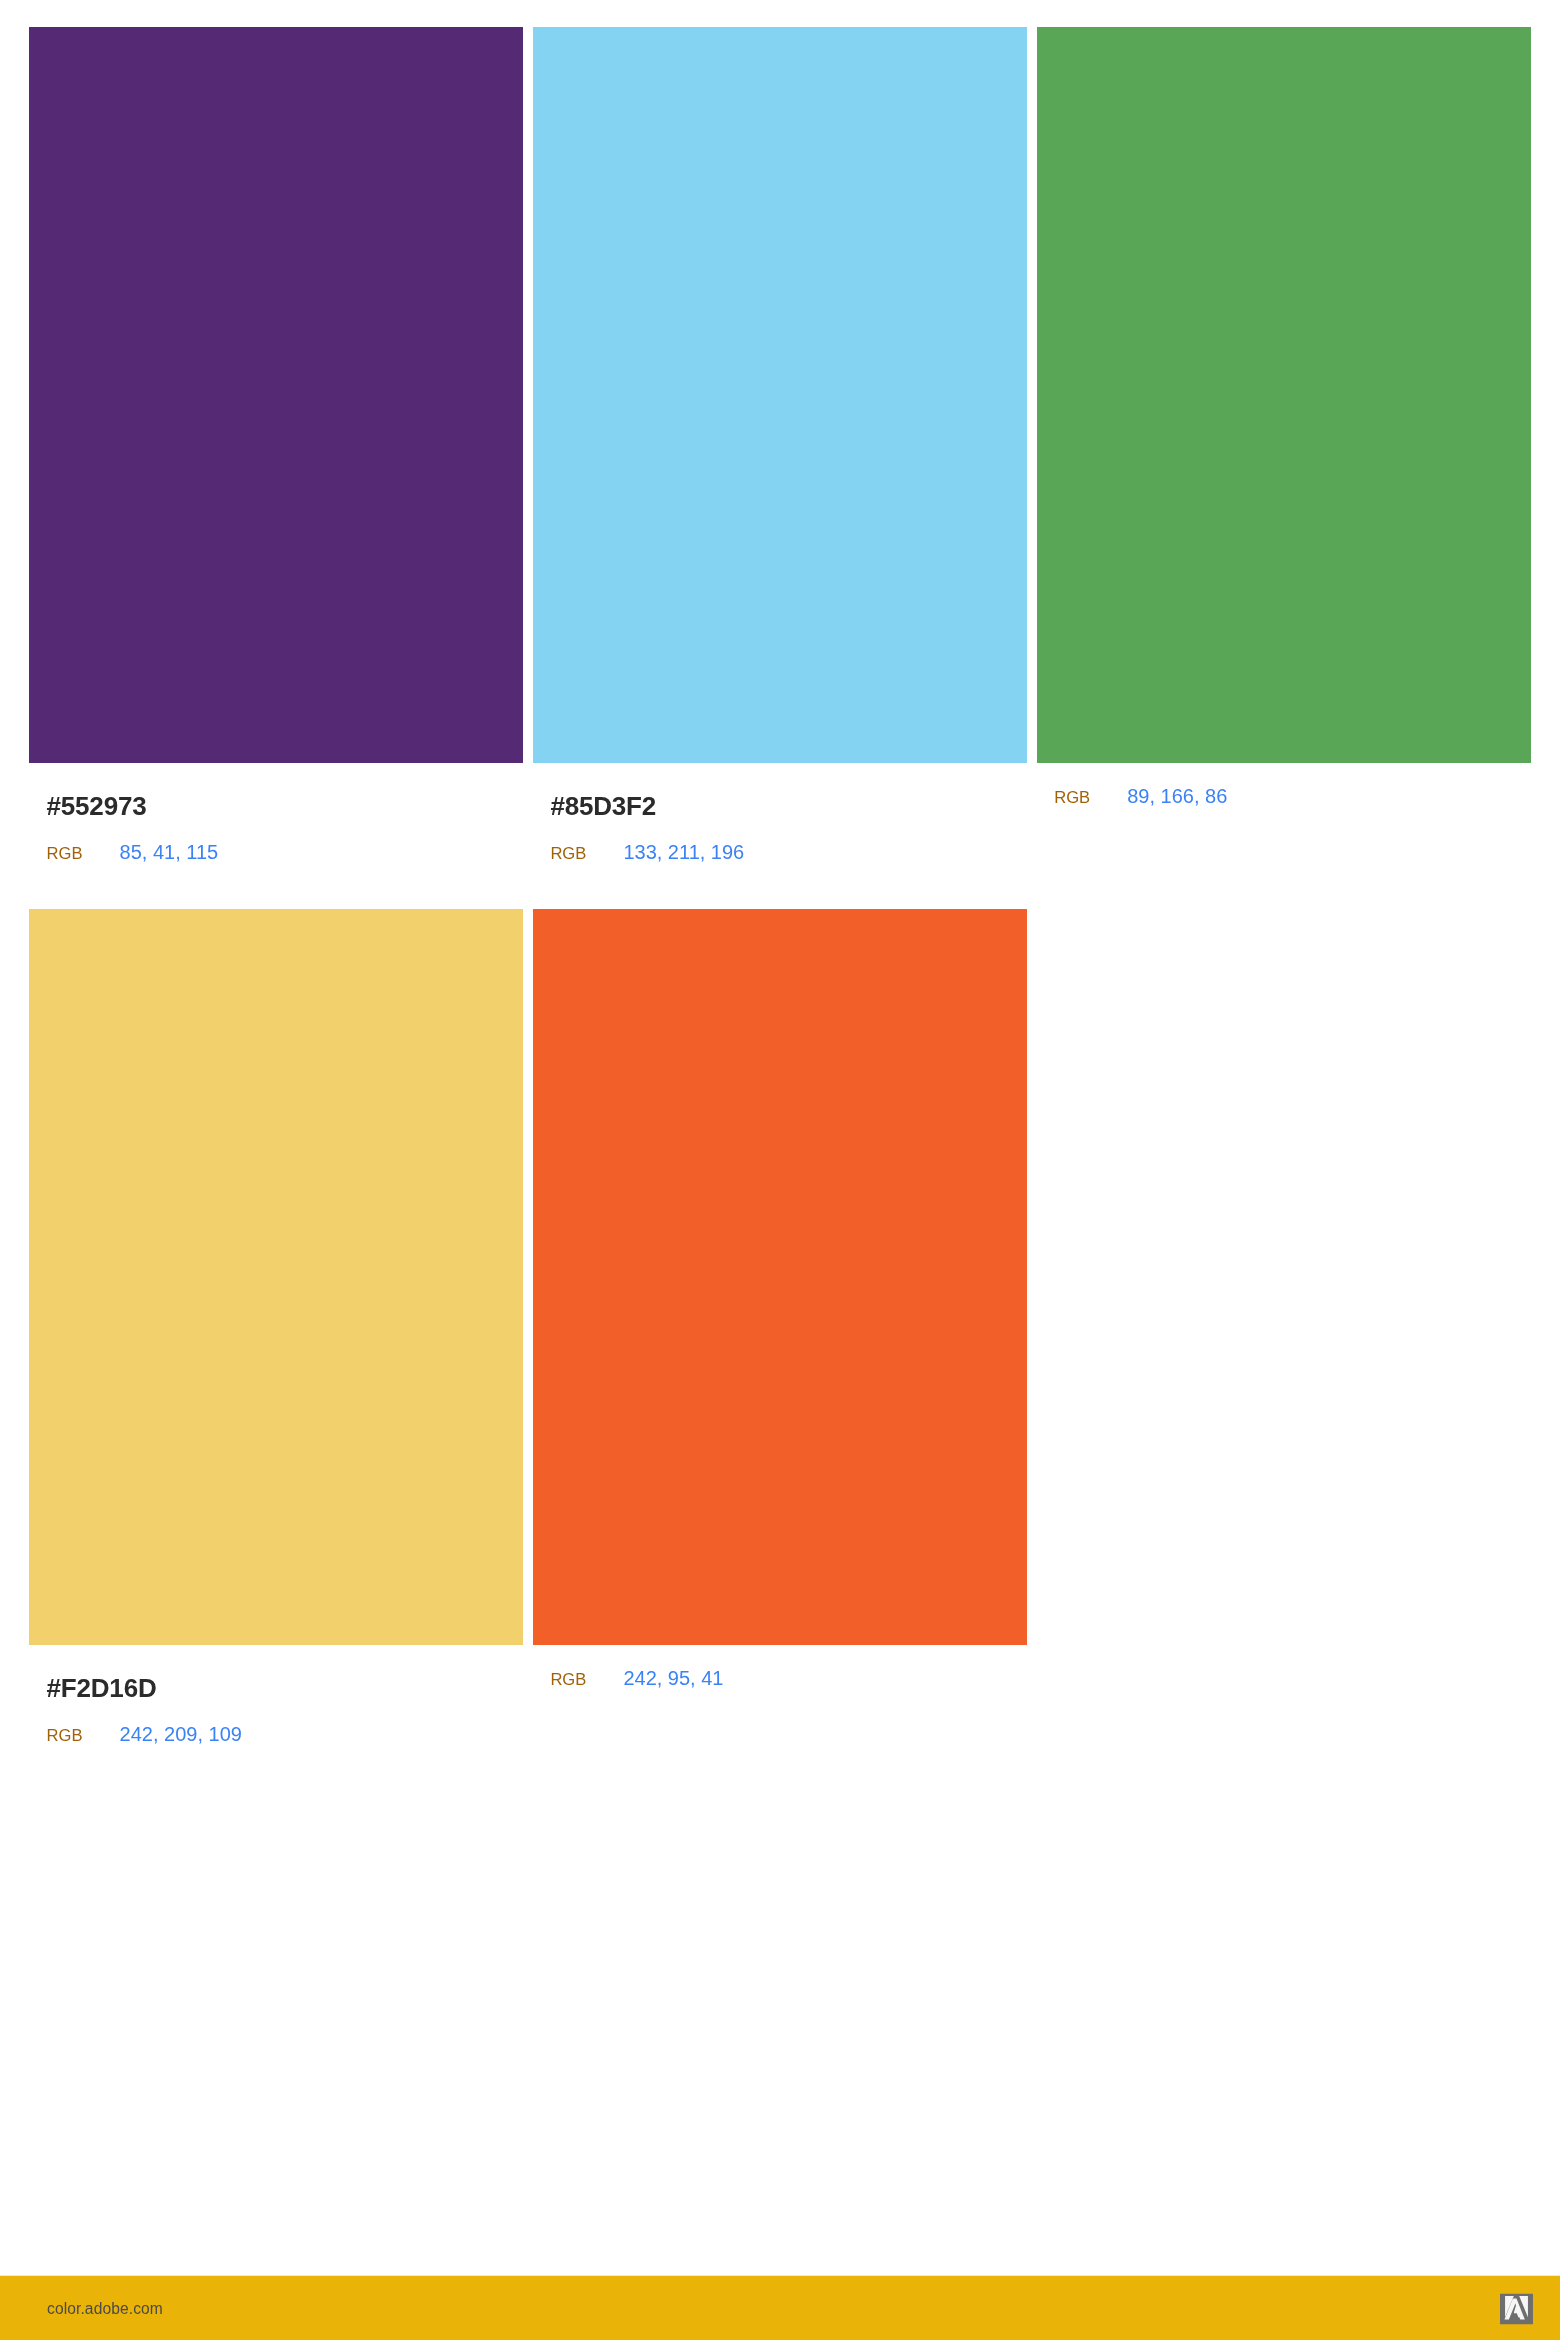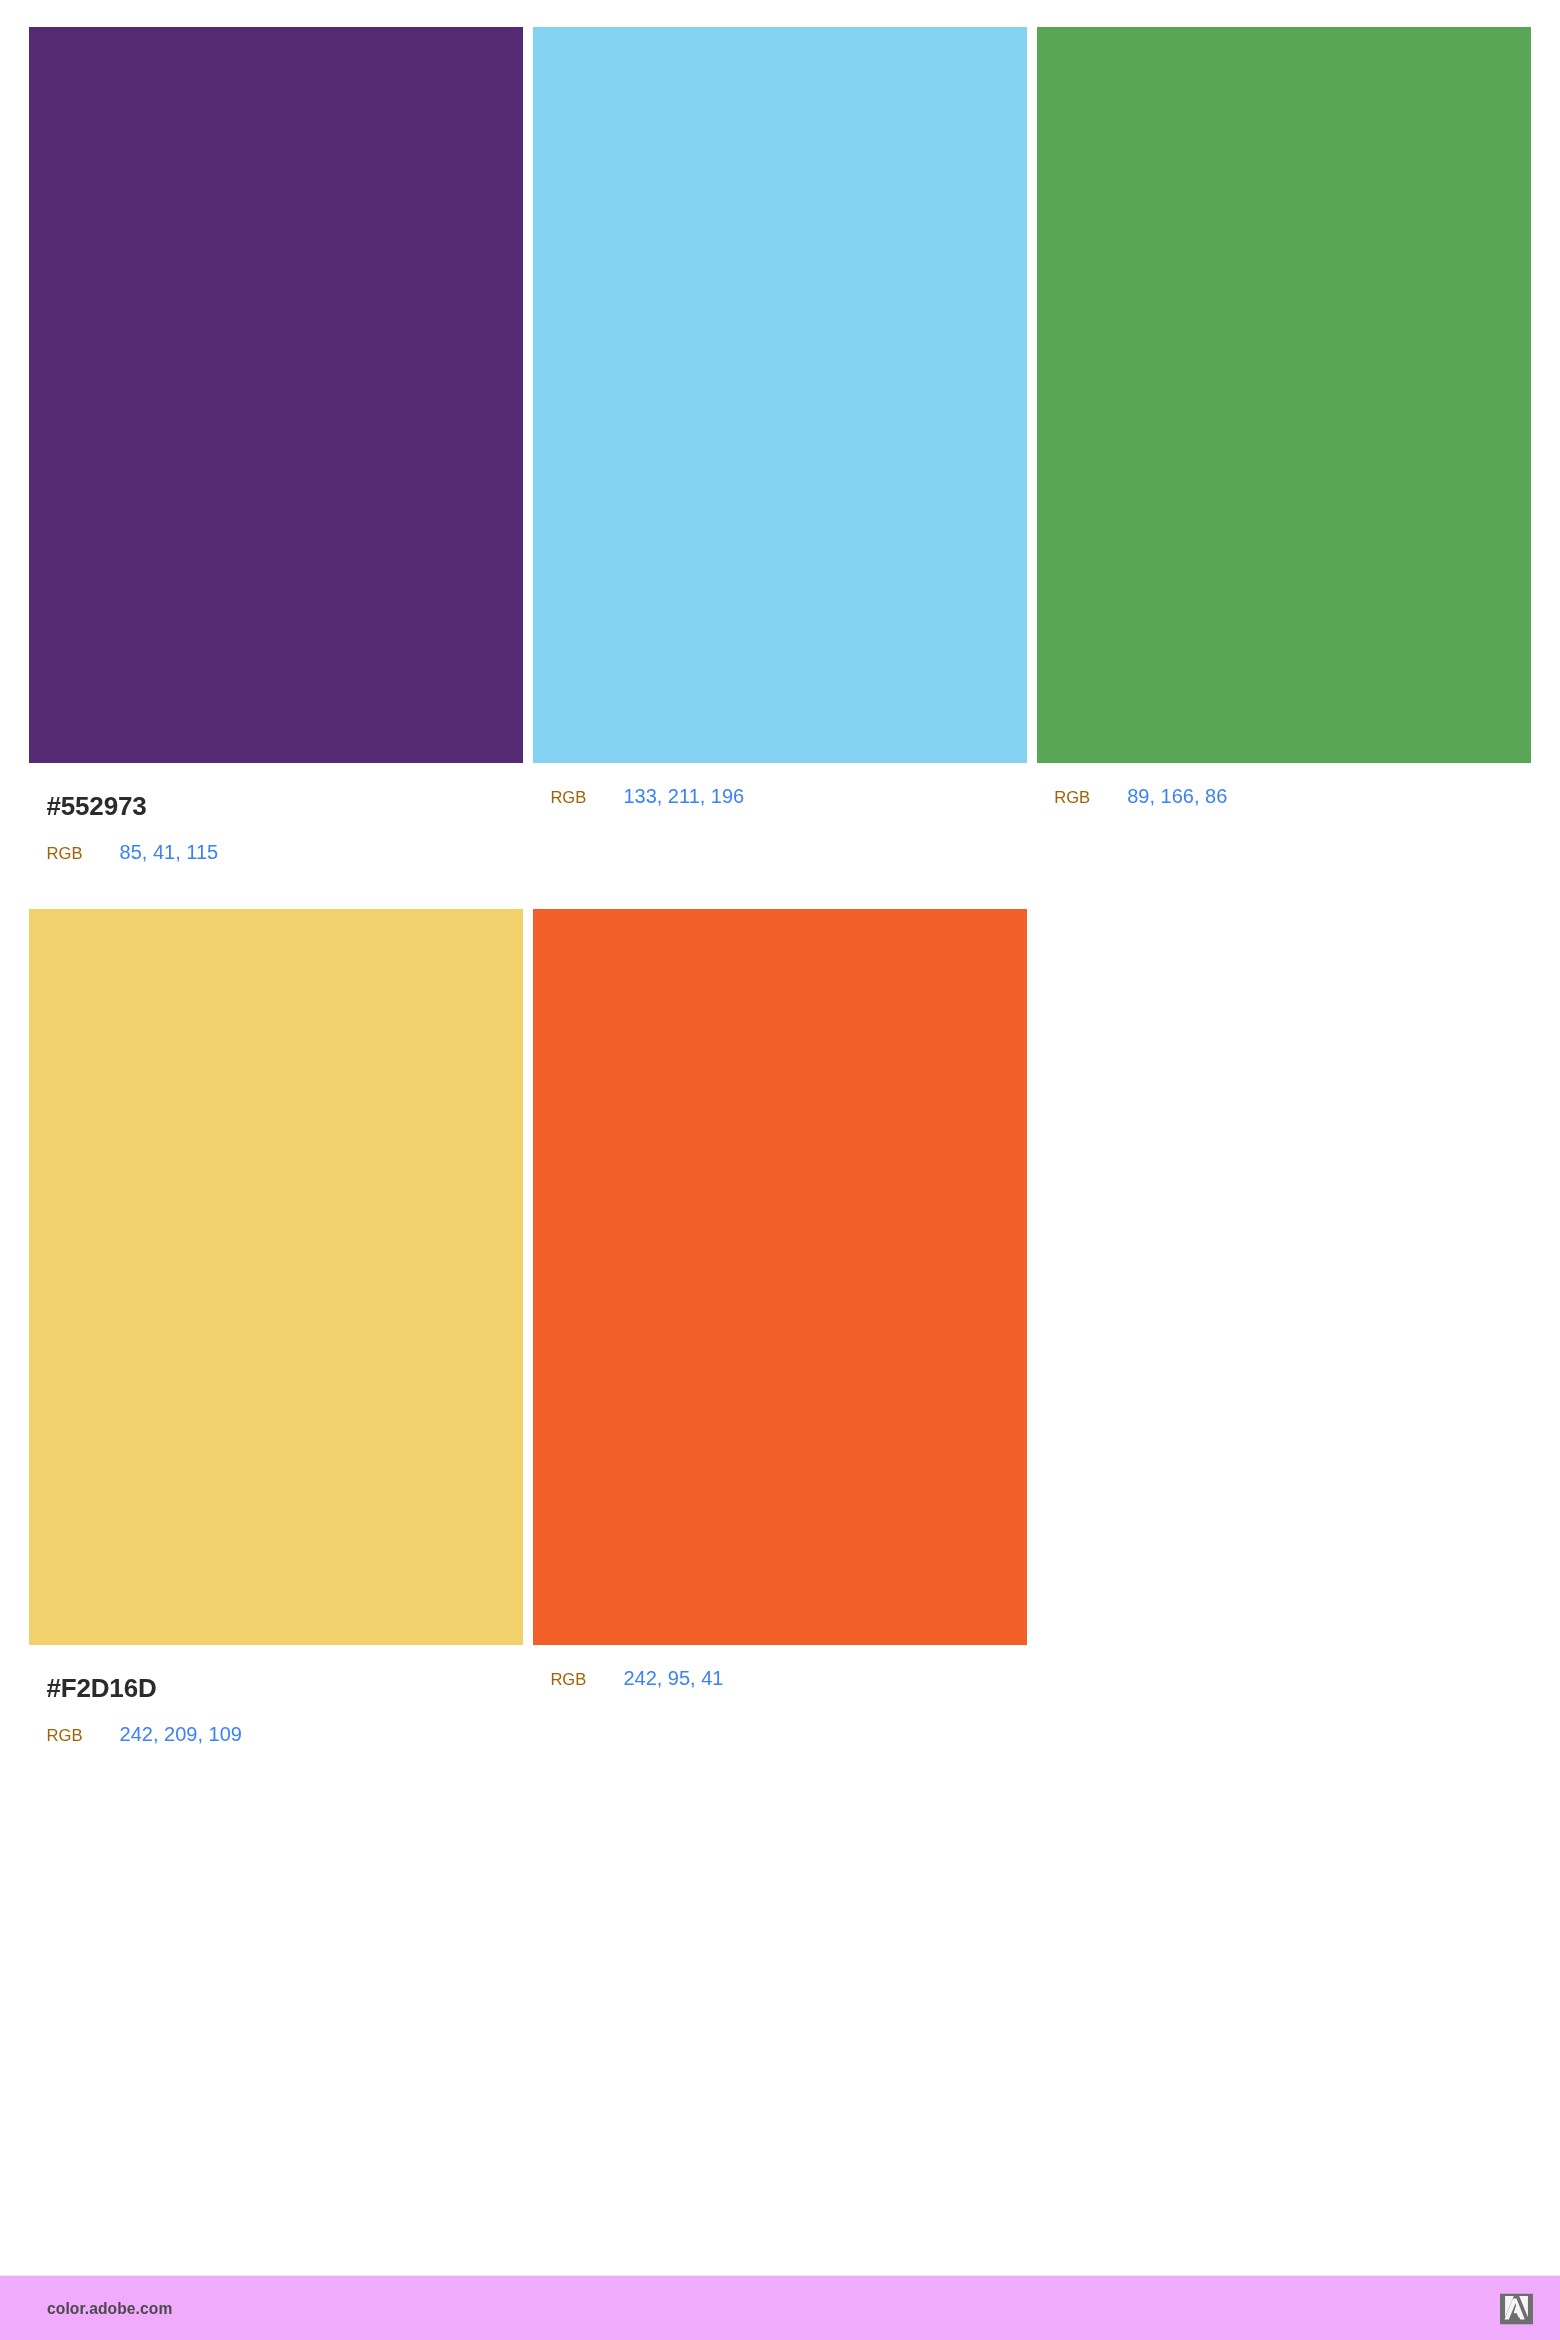--- a/index.html
+++ b/index.html
@@ -150,20 +150,21 @@
           <div class="swatch-rgb-row">
             <span class="rgb-label">RGB</span>
             <span class="rgb-values">85, 41, 115</span>
           </div>
         </div>
       </div>
 
       <div class="swatch-cell">
         <div class="swatch-chip" style="background: rgb(133, 211, 242);"></div>
         <div class="swatch-info">
+          <div class="swatch-hex">#85D3F2</div>
           <div class="swatch-rgb-row">
             <span class="rgb-label">RGB</span>
             <span class="rgb-values">133, 211, 196</span>
           </div>
         </div>
       </div>
 
       <div class="swatch-cell">
         <div class="swatch-chip" style="background: rgb(89, 166, 86);"></div>
         <div class="swatch-info">
@@ -201,21 +202,21 @@
 
       <div class="swatch-cell is-empty">
         <div class="swatch-chip"></div>
         <div class="swatch-info"></div>
       </div>
 
     </div>
 
   </div>
 
-  <div id="footer-bar" style="background: #f0abfc; font-weight: bold;">
+  <div id="footer-bar" style="background: #eab308;">
     <span class="footer-url">color.adobe.com</span>
     <span class="footer-logo">
       <svg width="33" height="31" viewBox="0 0 34 32" xmlns="http://www.w3.org/2000/svg" aria-hidden="true">
         <rect x="0" y="0" width="34" height="32" fill="#6E6E6E"></rect>
         <path d="M17.0 5.2 L25.6 26.9 L20.9 26.9 L18.3 20.3 L14.1 20.3 L17.0 13.3 L13.6 5.2 Z" fill="#F6F6F6"></path>
         <path d="M13.2 5.2 L4.6 26.9 L9.1 26.9 L17.0 7.4 Z" fill="#F6F6F6"></path>
         <path d="M5.2 2.6 L14.2 2.6 L5.2 24.6 Z" fill="#F6F6F6"></path>
         <path d="M28.8 2.6 L19.8 2.6 L28.8 24.6 Z" fill="#F6F6F6"></path>
         <path d="M17.0 10.4 L22.6 24.6 L18.9 24.6 L17.2 20.1 L14.3 20.1 Z" fill="#F6F6F6"></path>
       </svg>

